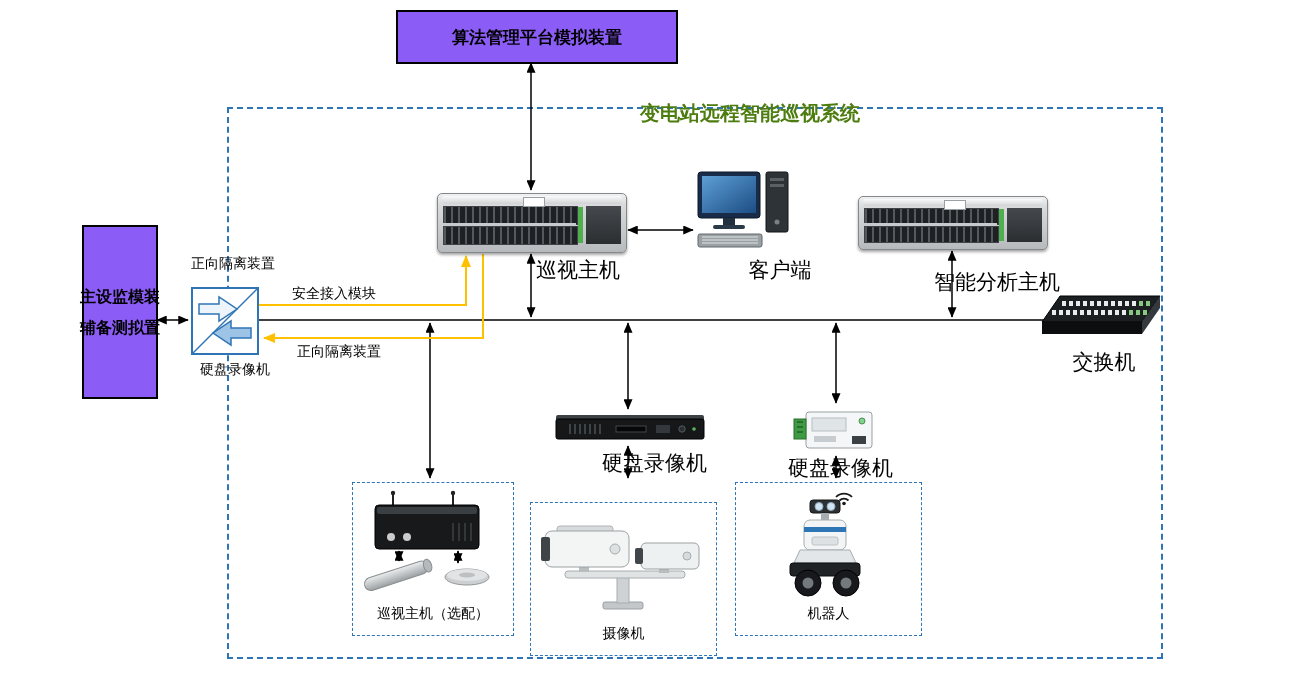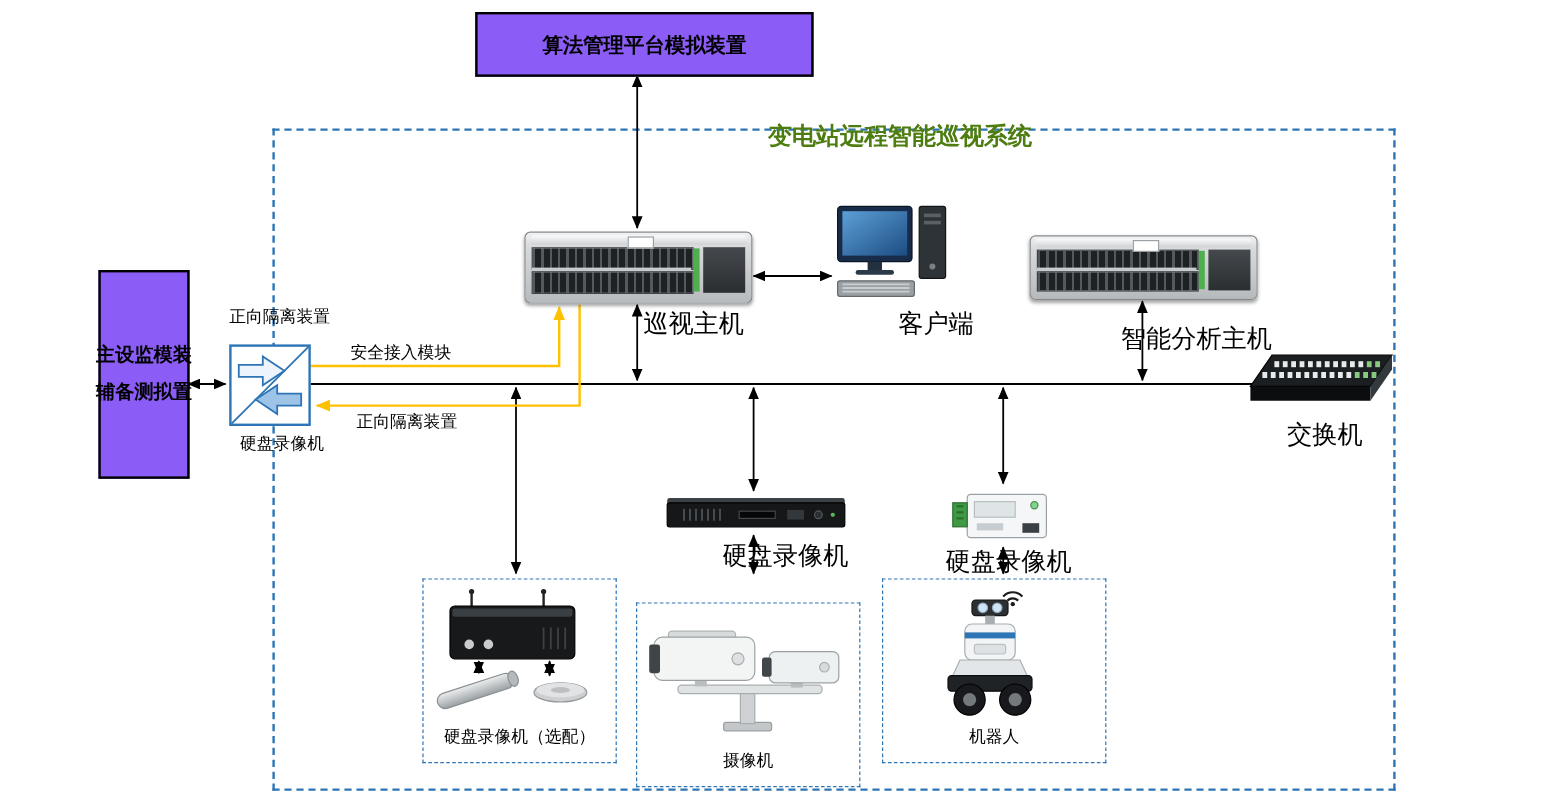--- a/index.html
+++ b/index.html
@@ -224,21 +224,21 @@
         <circle cx="50" cy="48" r="4" fill="#c8cccf"></circle>
       <path d="M96,34 v18 M102,34 v18 M108,34 v18 M114,34 v18" stroke="#3c4246" stroke-width="1.5"></path>
       <g transform="rotate(-18 40 86)">
         <rect x="6" y="80" width="66" height="13" rx="6.5" fill="url(#met)" stroke="#8a8e91"></rect>
         <ellipse cx="72" cy="86.5" rx="4" ry="6.5" fill="#b4b9bc" stroke="#8a8e91"></ellipse>
       </g>
       <ellipse cx="110" cy="88" rx="22" ry="8" fill="#cdd0d2" stroke="#93989b"></ellipse>
       <ellipse cx="110" cy="86" rx="20" ry="6" fill="#e1e3e5"></ellipse>
       <ellipse cx="110" cy="86" rx="8" ry="2.5" fill="#bcc0c3"></ellipse>
     </svg>
-    <div class="group-lbl">硬盘录像机（选配）</div>
+    <div class="group-lbl">巡视主机（选配）</div>
   </div>
 
   <div id="cam-box" class="group-box">
     <svg class="dev" style="left:10px;top:18px" width="165" height="92" viewBox="0 0 165 92">
       <rect x="62" y="81" width="40" height="7" rx="2" fill="#c3c7c9" stroke="#9b9fa1"></rect>
       <rect x="76" y="56" width="12" height="26" fill="#ced2d4" stroke="#a8adaf"></rect>
       <rect x="24" y="50" width="120" height="7" rx="3" fill="#dfe3e4" stroke="#a8adaf"></rect>
       <rect x="38" y="45" width="10" height="6" fill="#b9bdbf"></rect>
       <rect x="118" y="47" width="10" height="5" fill="#b9bdbf"></rect>
       <rect x="16" y="5" width="56" height="7" rx="3" fill="#d7dbdc" stroke="#aeb3b5"></rect>

